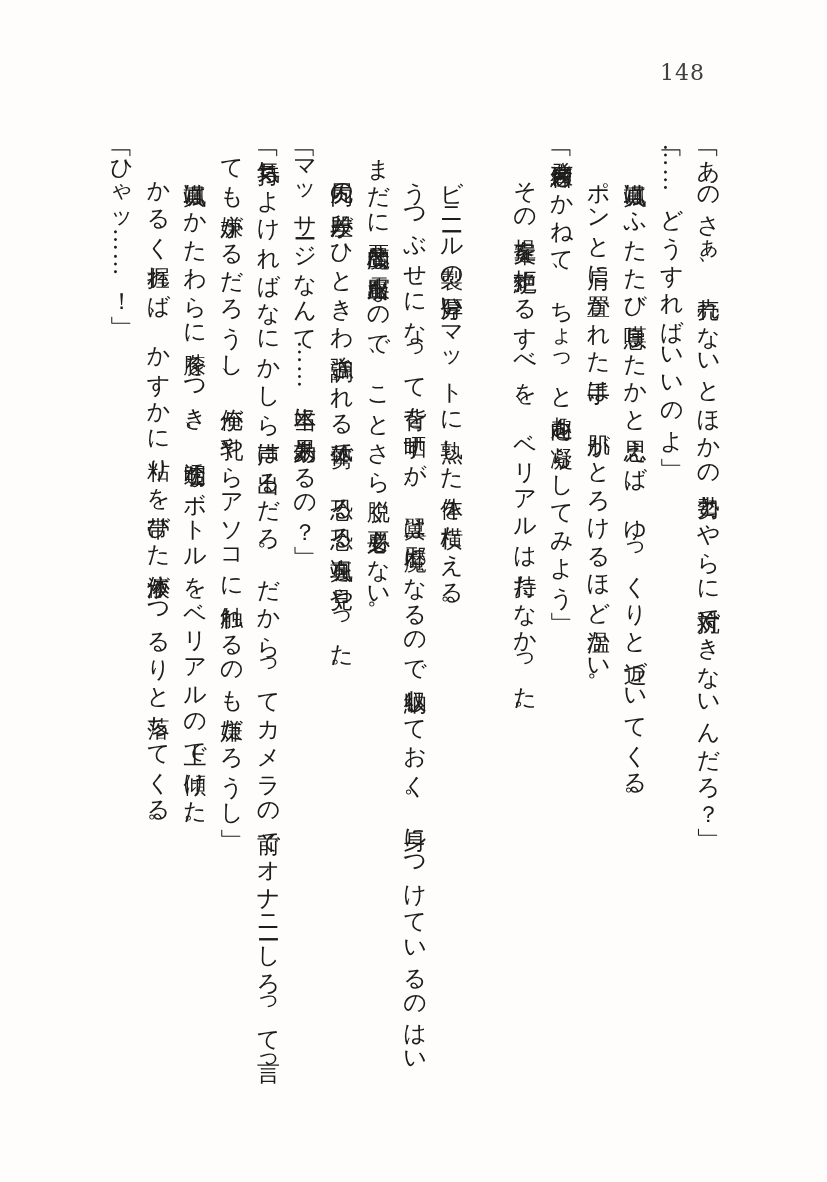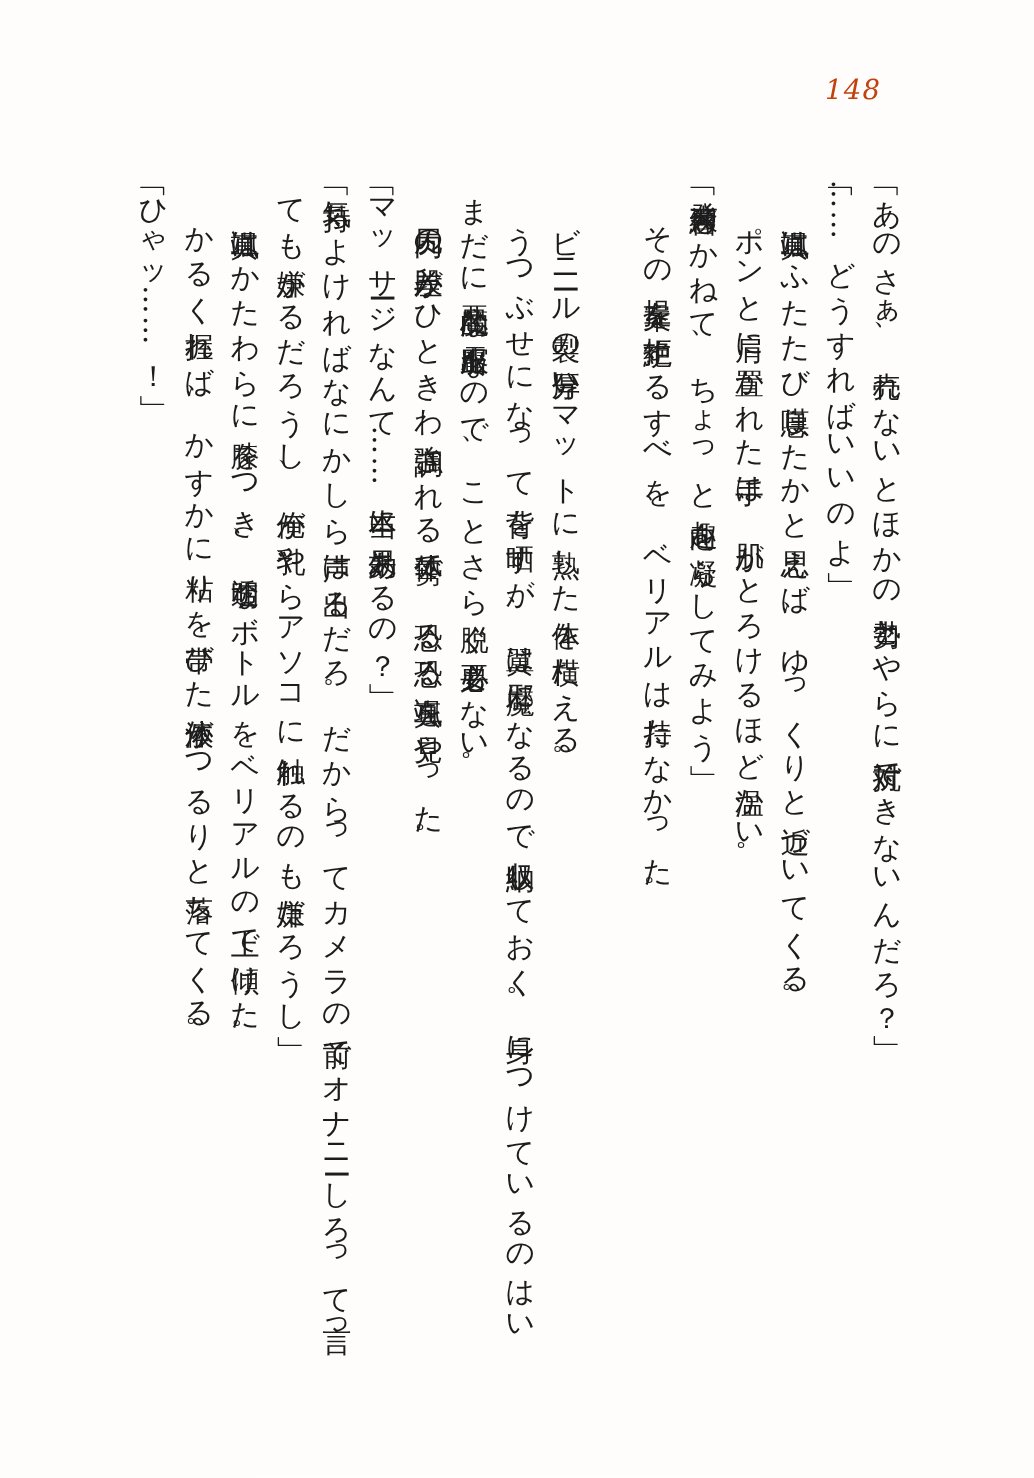--- a/index.html
+++ b/index.html
@@ -16,24 +16,23 @@
   .page {
     position: absolute;
     inset: 0;
     background: #fefdfc;
     font-family: "DejaVu Serif", "Liberation Serif", serif;
   }
   .page-number {
     position: absolute;
     top: 60px;
     right: 122px;
-    font-style: italic;
     font-size: 22px;
     letter-spacing: 1px;
-    color: #c2410c;
+    color: #404040;
   }
   .text-block {
     position: absolute;
     top: 142px;
     right: 100px;
     height: 936px;
     writing-mode: vertical-rl;
     text-orientation: mixed;
     font-size: 23px;
     letter-spacing: 1.6px;

